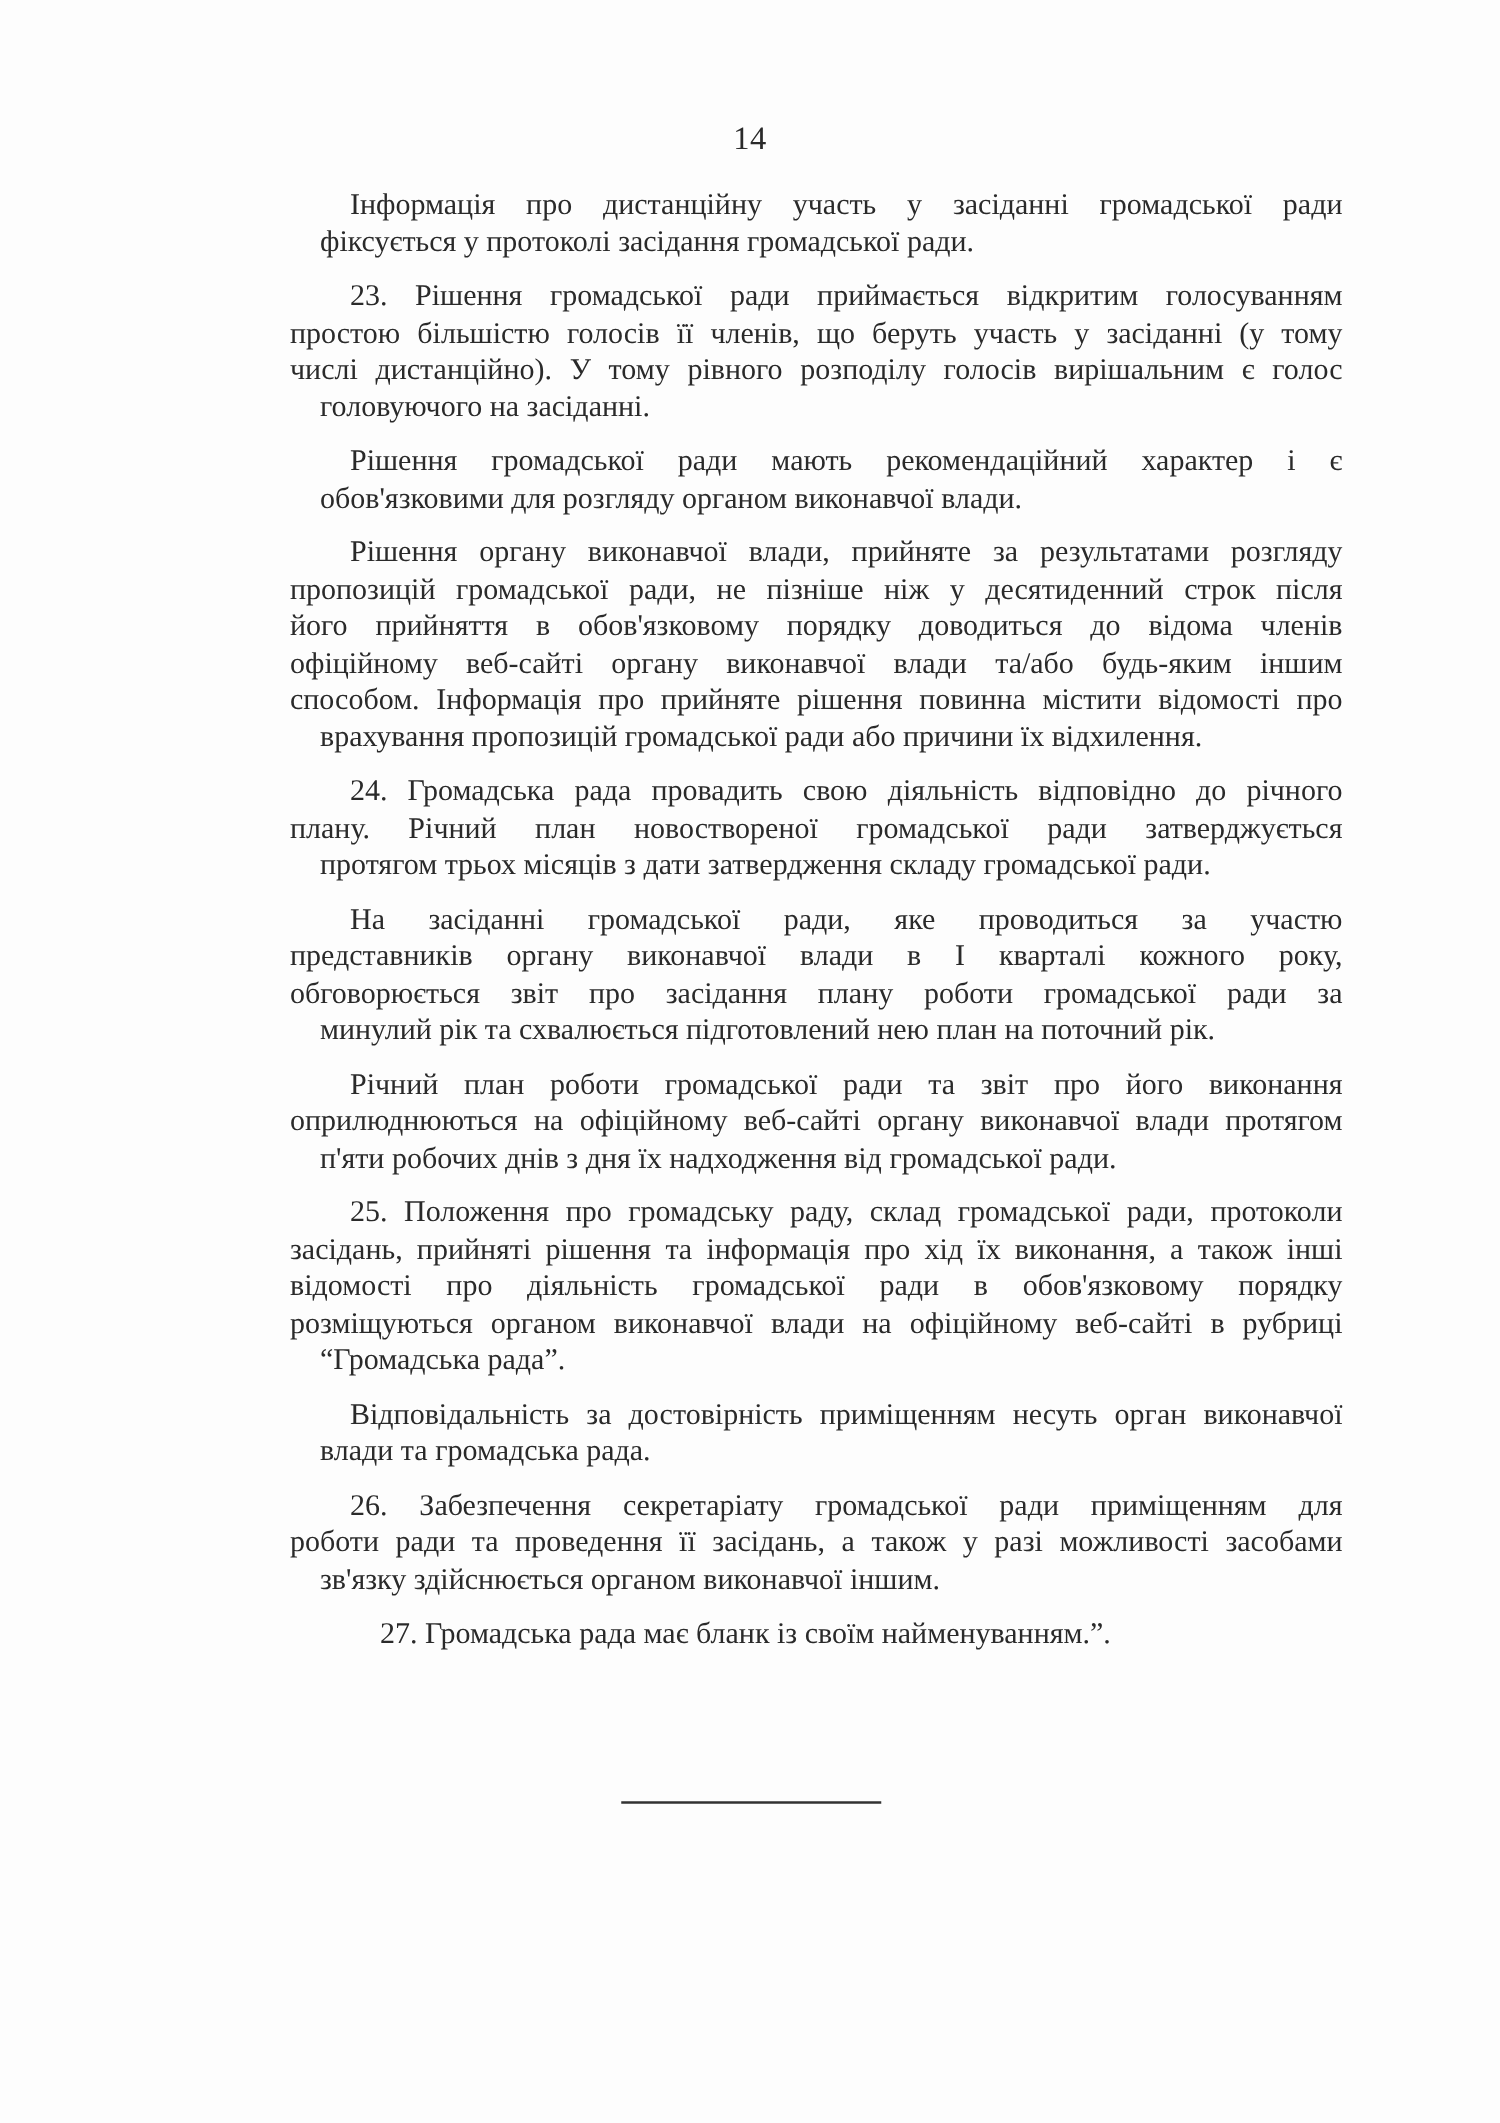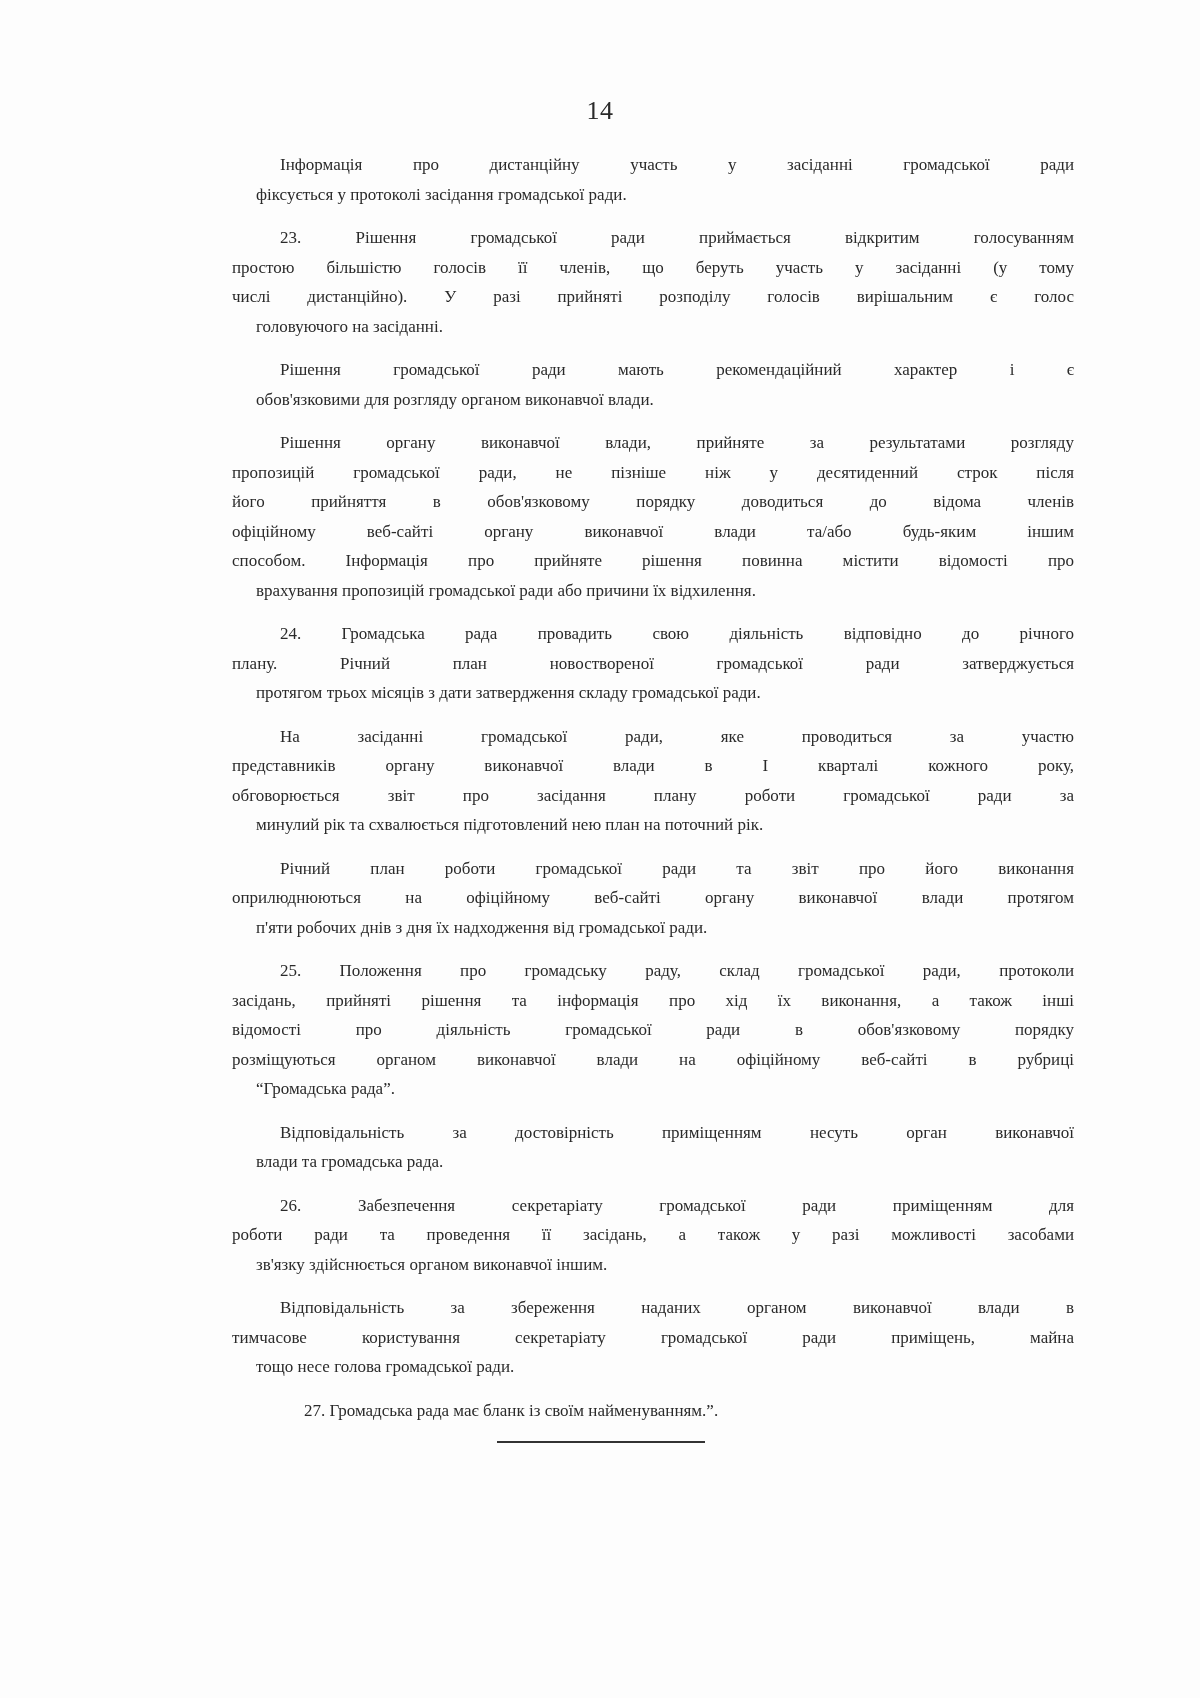--- a/index.html
+++ b/index.html
@@ -11,21 +11,21 @@
   }
   .page-number {
     position: absolute; top: 96px; left: 0; width: 1200px;
     text-align: center; font-size: 26px; letter-spacing: 0.5px;
   }
   .body-text {
     position: absolute; left: 232px; top: 150px; width: 842px;
   }
   .para {
     margin: 0 0 14px 0;
-    font-size: 17px; line-height: 29.5px;
+    font-size: 24px; line-height: 29.5px;
     text-align: justify; text-align-last: left;
   }
   .line {
     display: block; text-align: justify; text-align-last: justify;
     white-space: nowrap; overflow: hidden;
   }
   .line.last { text-align-last: left; margin-left: 24px; }
   .indent { padding-left: 48px; }
   .end-rule {
     position: absolute; left: 497px; top: 1441px; width: 208px; height: 0;
@@ -39,21 +39,21 @@
   <div class="page-number">14</div>
 
   <div class="body-text" id="body-text">
       <p class="para">
         <span class="line indent">Інформація про дистанційну участь у засіданні громадської ради</span>
         <span class="line last">фіксується у протоколі засідання громадської ради.</span>
       </p>
       <p class="para">
         <span class="line indent">23. Рішення громадської ради приймається відкритим голосуванням</span>
         <span class="line">простою більшістю голосів її членів, що беруть участь у засіданні (у тому</span>
-        <span class="line">числі дистанційно). У разі прийняті розподілу голосів вирішальним є голос</span>
+        <span class="line">числі дистанційно). У тому рівного розподілу голосів вирішальним є голос</span>
         <span class="line last">головуючого на засіданні.</span>
       </p>
       <p class="para">
         <span class="line indent">Рішення громадської ради мають рекомендаційний характер і є</span>
         <span class="line last">обов'язковими для розгляду органом виконавчої влади.</span>
       </p>
       <p class="para">
         <span class="line indent">Рішення органу виконавчої влади, прийняте за результатами розгляду</span>
         <span class="line">пропозицій громадської ради, не пізніше ніж у десятиденний строк після</span>
         <span class="line">його прийняття в обов'язковому порядку доводиться до відома членів</span>
@@ -87,23 +87,18 @@
       <p class="para">
         <span class="line indent">Відповідальність за достовірність приміщенням несуть орган виконавчої</span>
         <span class="line last">влади та громадська рада.</span>
       </p>
       <p class="para">
         <span class="line indent">26. Забезпечення секретаріату громадської ради приміщенням для</span>
         <span class="line">роботи ради та проведення її засідань, а також у разі можливості засобами</span>
         <span class="line last">зв'язку здійснюється органом виконавчої іншим.</span>
       </p>
       <p class="para">
-        <span class="line indent">Відповідальність за збереження наданих органом виконавчої влади в</span>
-        <span class="line">тимчасове користування секретаріату громадської ради приміщень, майна</span>
-        <span class="line last">тощо несе голова громадської ради.</span>
-      </p>
-      <p class="para">
         <span class="line last indent">27. Громадська рада має бланк із своїм найменуванням.”.</span>
       </p>
     </div>
 
   <div class="end-rule"></div>
 </div>
 
 </body></html>

